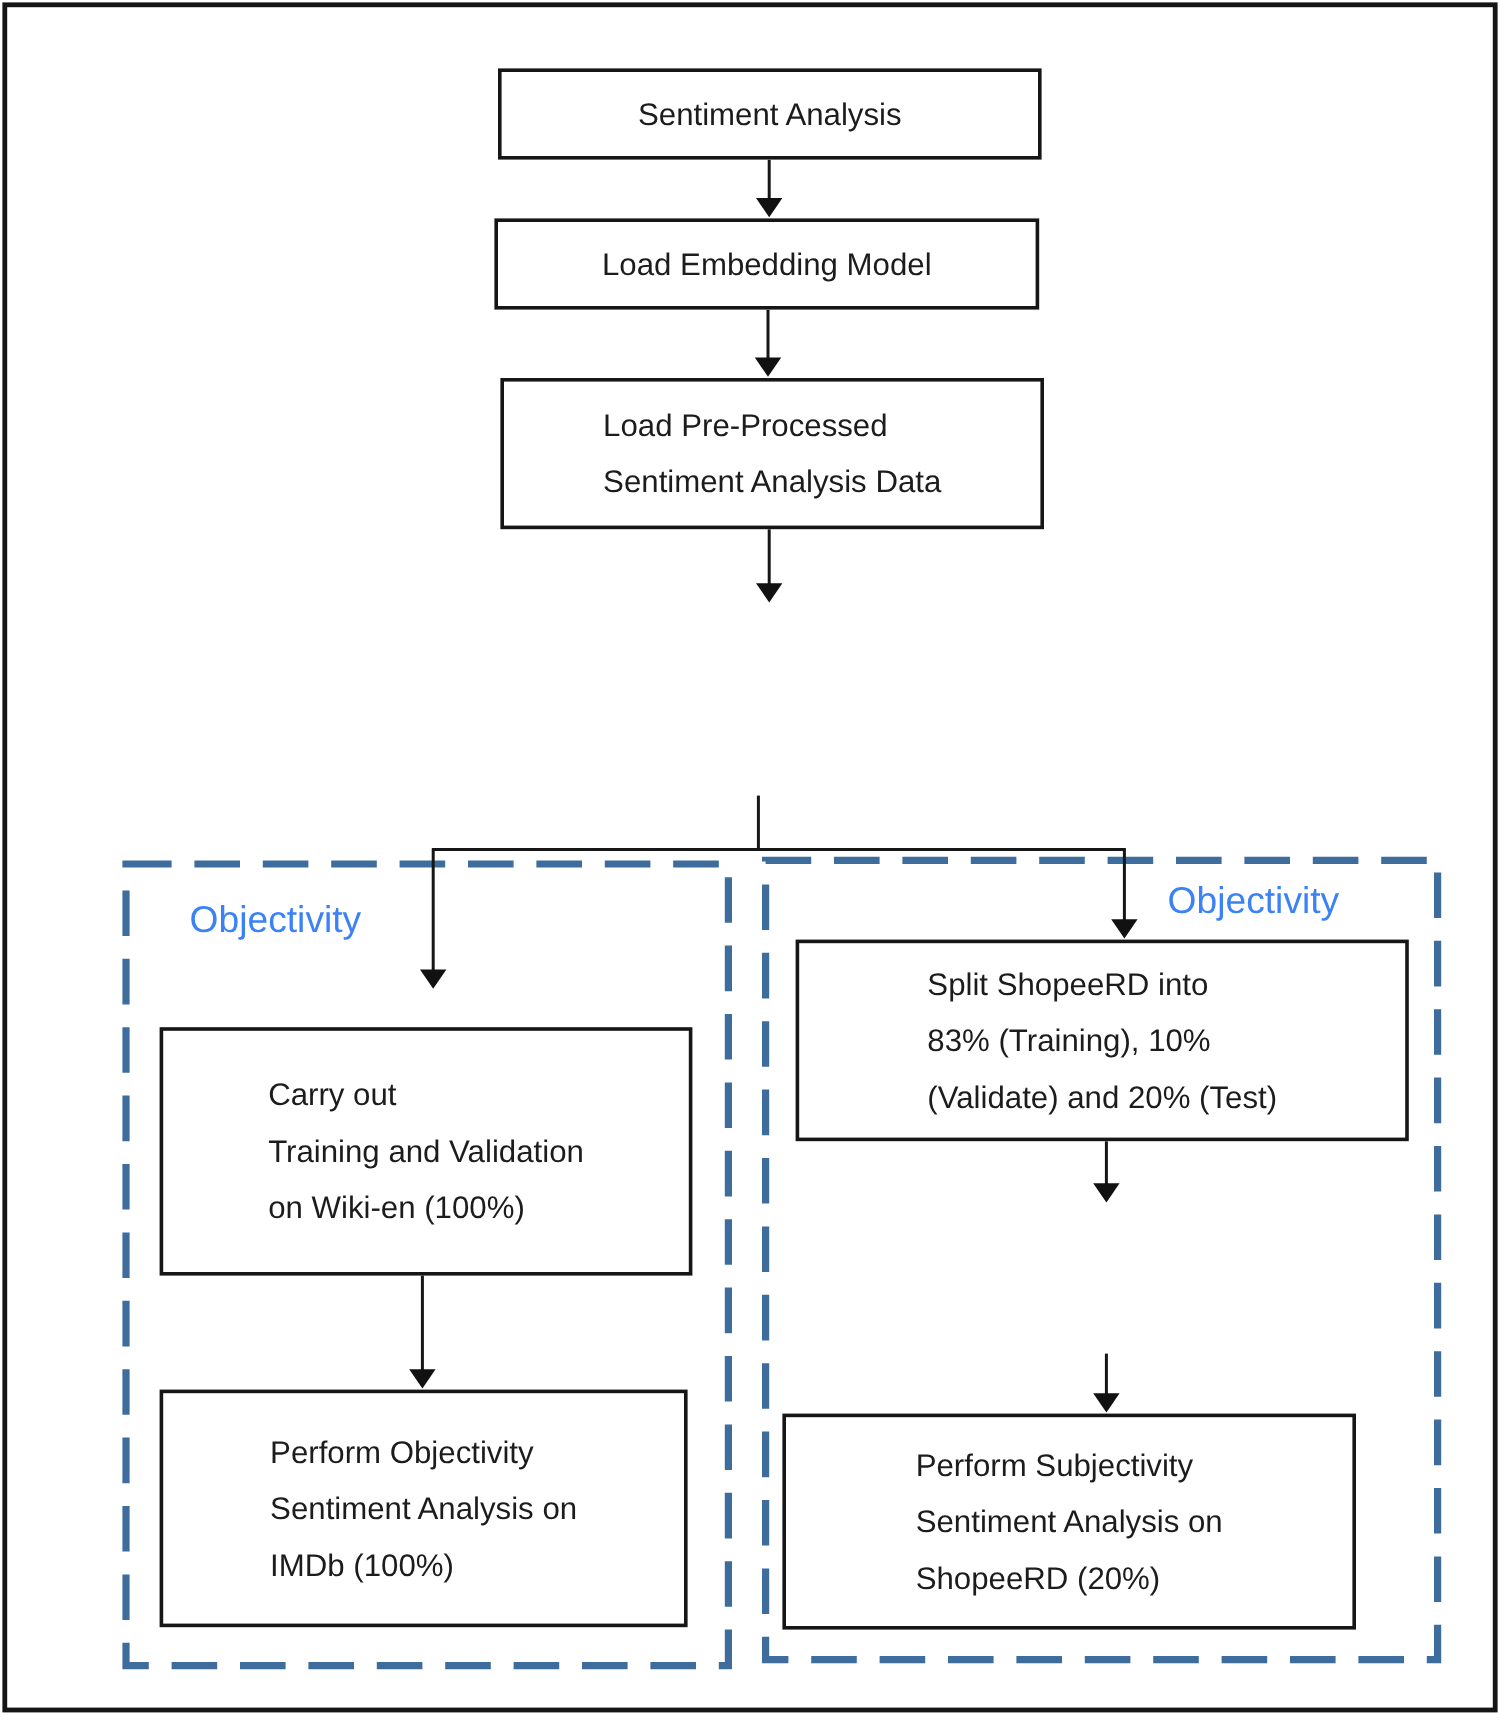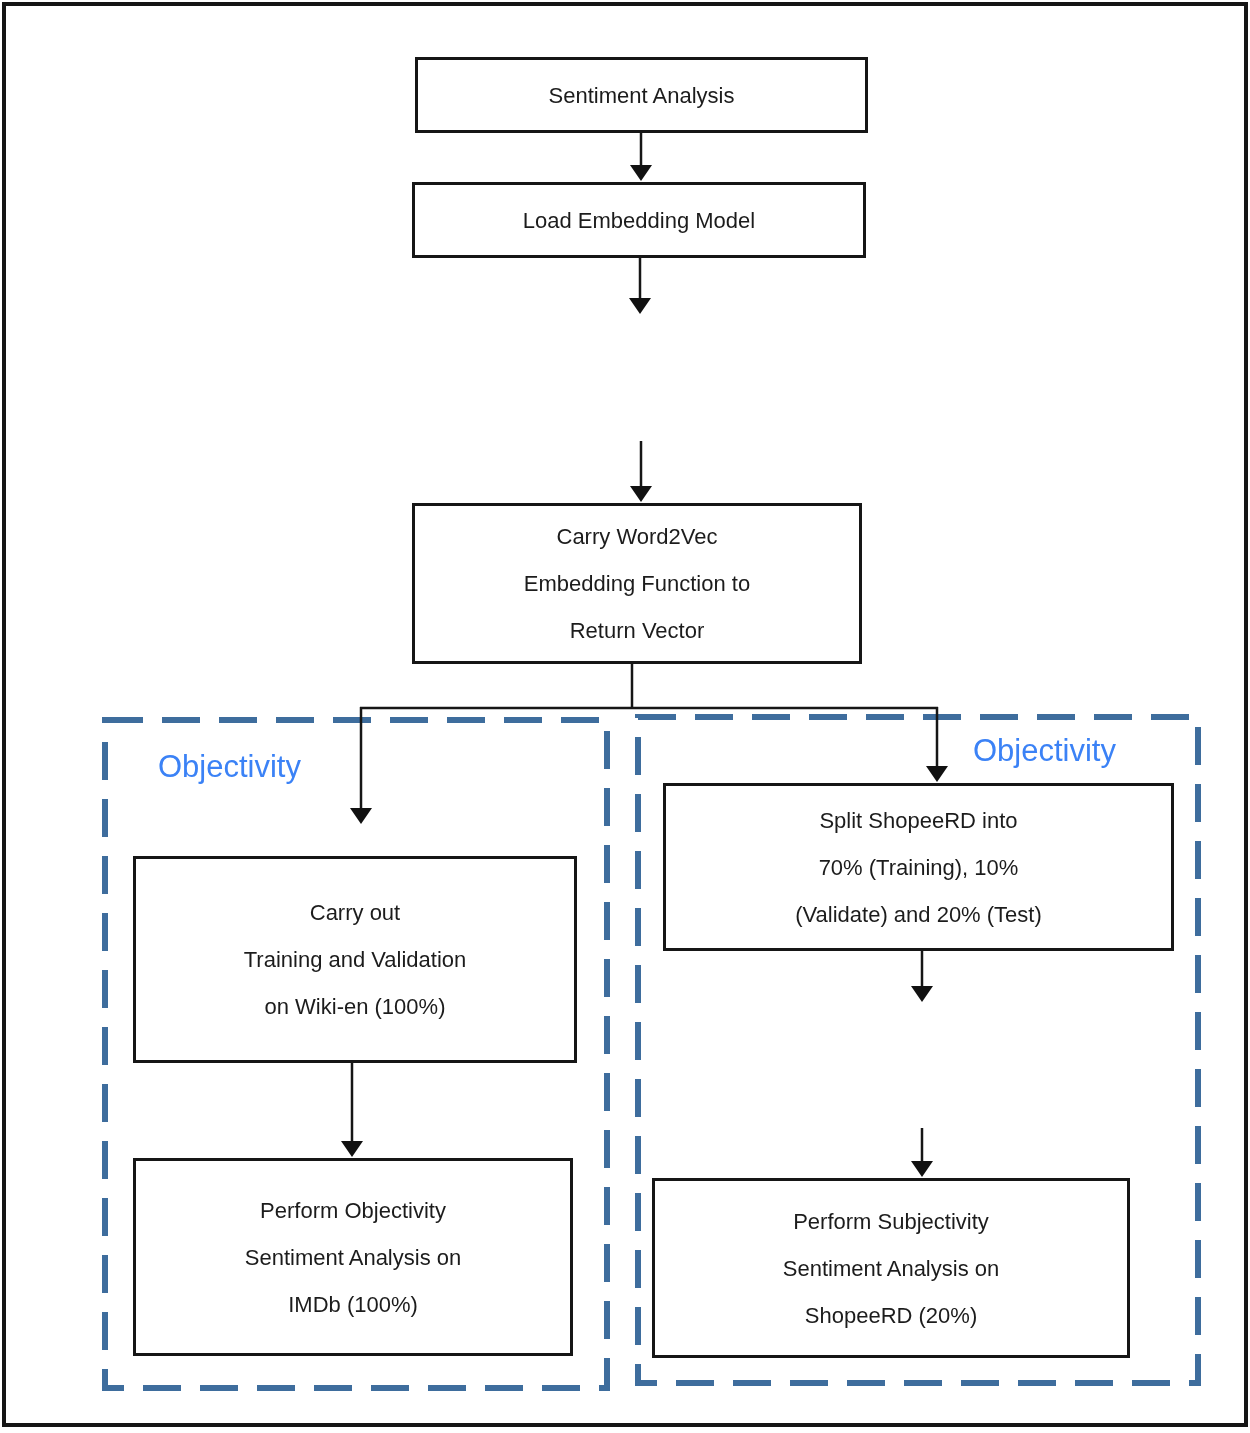--- a/index.html
+++ b/index.html
@@ -26,23 +26,22 @@
     z-index: 1;
   }
   .node {
     position: absolute;
     box-sizing: border-box;
     border: 3px solid #161616;
     background: #ffffff;
     display: flex;
     align-items: center;
     justify-content: center;
-    text-align: center;
     white-space: pre-line;
-    font-size: 22px;
+    font-size: 26px;
     line-height: 47px;
     color: #1c1c1c;
     z-index: 2;
   }
   .branch-label {
     position: absolute;
     font-size: 31px;
     color: #3b82f6;
     z-index: 2;
     white-space: nowrap;
@@ -115,39 +114,38 @@
     <g>
       <line x1="922" y1="1128" x2="922" y2="1162" stroke="#161616" stroke-width="2.5"></line>
       <polygon points="911,1161 933,1161 922,1177" fill="#111111"></polygon>
     </g>
   </svg>
 
   <div class="node n-sentiment">Sentiment Analysis</div>
 
   <div class="node n-load-model">Load Embedding Model</div>
 
+  <div class="node n-load-data">Load Pre-Processed
+Sentiment Analysis Data</div>
 
-  <div class="node n-word2vec">Carry Word2Vec
-Embedding Function to
-Return Vector</div>
 
   <div class="branch-label lbl-objectivity">Objectivity</div>
 
   <div class="node n-obj-train">Carry out
 Training and Validation
 on Wiki-en (100%)</div>
 
   <div class="node n-obj-perform">Perform Objectivity
 Sentiment Analysis on
 IMDb (100%)</div>
 
   <div class="branch-label lbl-subjectivity">Objectivity</div>
 
   <div class="node n-sub-split">Split ShopeeRD into
-70% (Training), 10%
+83% (Training), 10%
 (Validate) and 20% (Test)</div>
 
 
   <div class="node n-sub-perform">Perform Subjectivity
 Sentiment Analysis on
 ShopeeRD (20%)</div>
 
 </div>
 
 </body></html>

